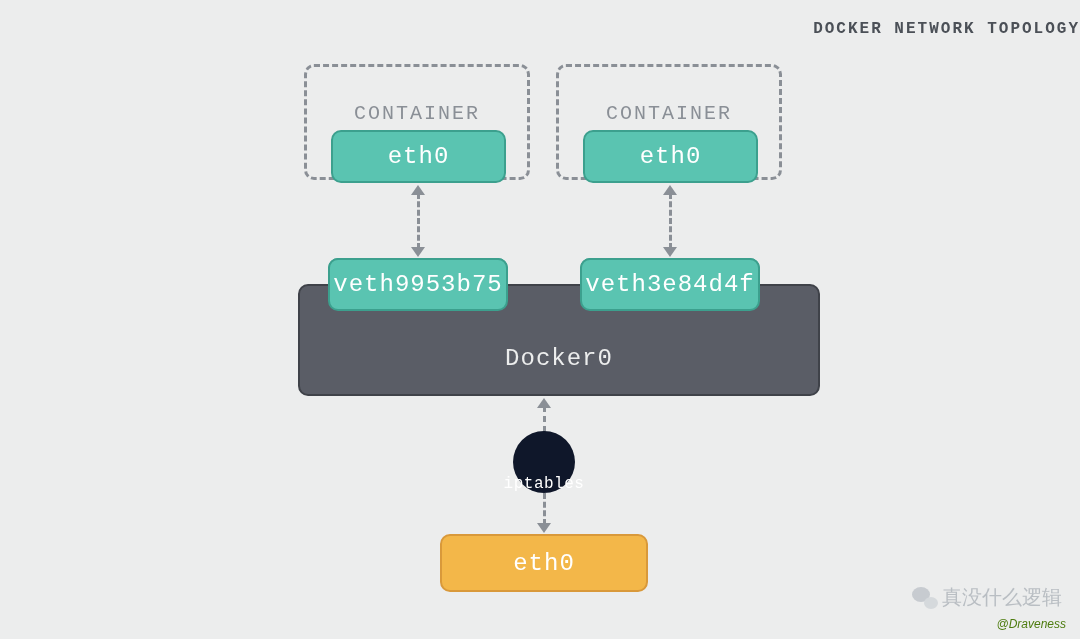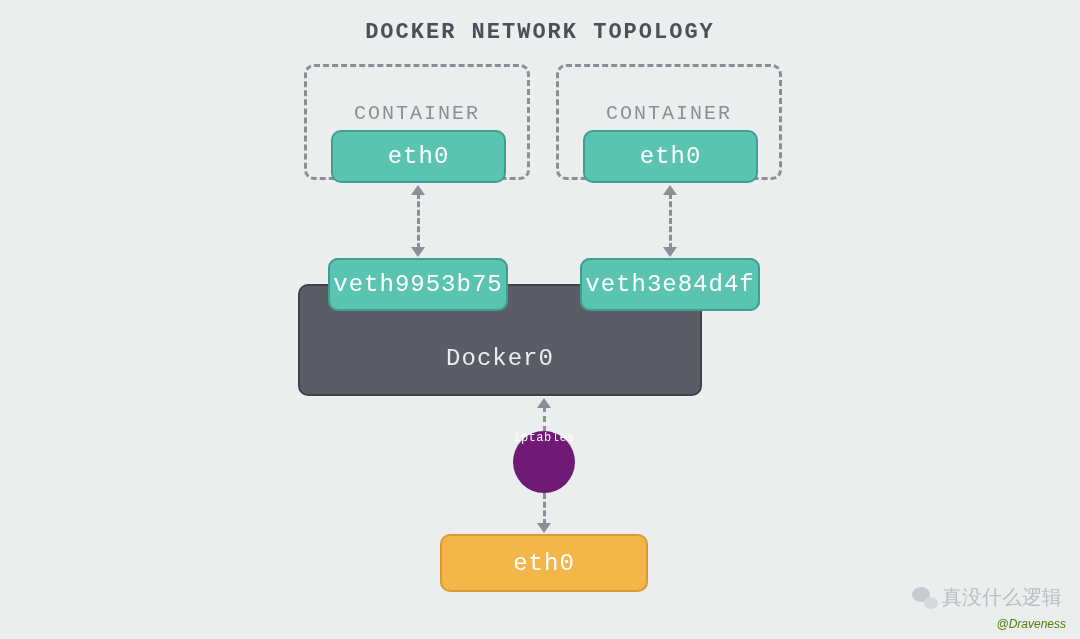--- a/index.html
+++ b/index.html
@@ -9,22 +9,22 @@
       background: #eceded;
       font-family: "Courier New", Courier, monospace;
       position: relative;
       overflow: hidden;
     }
     .title {
       position: absolute;
       top: 20px;
       left: 0;
       width: 100%;
-      text-align: center;
-      font-size: 22px;
+      text-align: right;
+      font-size: 16px;
       font-weight: bold;
       letter-spacing: 2px;
       color: #4b5057;
     }
     .container-box {
       position: absolute;
       border: 3px dashed #8a8f96;
       border-radius: 10px;
       width: 226px;
       height: 116px;
@@ -75,28 +75,28 @@
       border-radius: 10px;
       color: #fff;
       font-size: 24px;
       display: flex;
       align-items: center;
       justify-content: center;
       letter-spacing: 1px;
     }
     .circle {
       position: absolute;
-      background: #701a75;
+      background: #0f172a;
       border-radius: 50%;
       width: 62px;
       height: 62px;
       color: #fff;
-      font-size: 12px;
-      display: flex;
-      align-items: flex-start;
+      font-size: 16px;
+      display: flex;
+      align-items: flex-end;
       justify-content: center;
       letter-spacing: 0.5px;
     }
     .arrow-line {
       position: absolute;
       border-left: 3px dashed #8a8f96;
       width: 0;
     }
     .arrow-head {
       position: absolute;
@@ -175,21 +175,21 @@
 </div>
 
 <div class="teal-box" style="left:328px; top:258px; width:180px; height:53px;">
   <span>veth9953b75</span>
 </div>
 
 <div class="teal-box" style="left:580px; top:258px; width:180px; height:53px;">
   <span>veth3e84d4f</span>
 </div>
 
-<div class="docker0" style="left:298px; top:284px; width:404px; height:112px;font-family:Liberation Mono, monospace;">
+<div class="docker0" style="left:298px; top:284px; width:522px; height:112px;font-family:Liberation Mono, monospace;">
   <span class="docker0-label">Docker0</span>
 </div>
 
 <div class="teal-box" style="left:328px; top:258px; width:180px; height:53px; z-index:2;">
   <span>veth9953b75</span>
 </div>
 <div class="teal-box" style="left:580px; top:258px; width:180px; height:53px; z-index:2;">
   <span>veth3e84d4f</span>
 </div>
 

